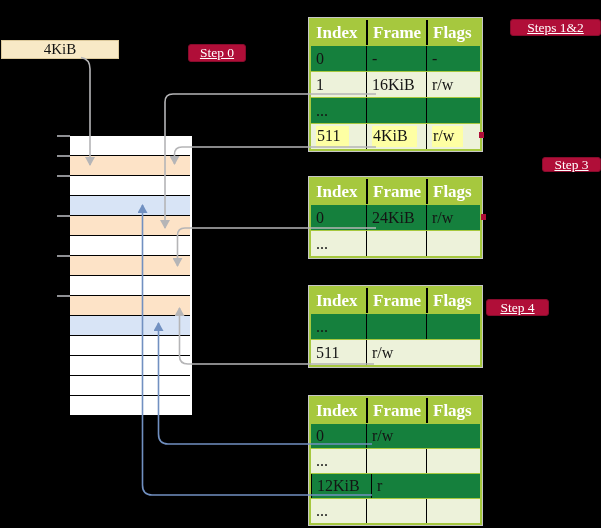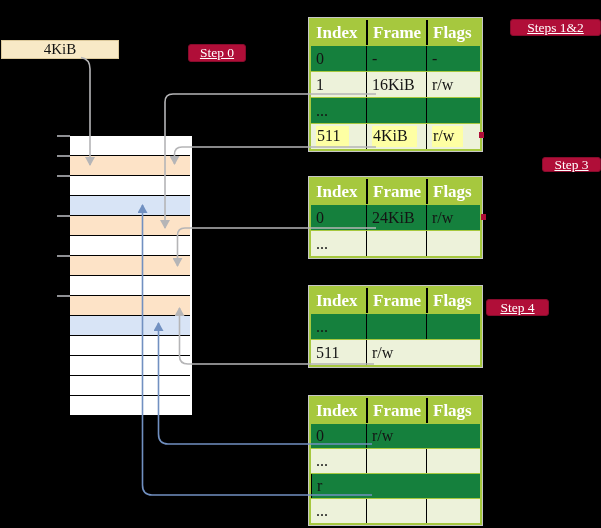--- a/index.html
+++ b/index.html
@@ -171,20 +171,21 @@
     <div class="trow">
       <div class="td c1">0</div>
       <div class="td c3">r/w</div>
     </div>
     <div class="trow green">
       <div class="td c1">...</div>
       <div class="td c2"></div>
       <div class="td c3"></div>
     </div>
     <div class="trow">
+      <div class="td c2">12KiB</div>
       <div class="td c3">r</div>
     </div>
     <div class="trow green">
       <div class="td c1">...</div>
       <div class="td c2"></div>
       <div class="td c3"></div>
     </div>
   </div>
 
   <div class="reddash rd1"></div>

